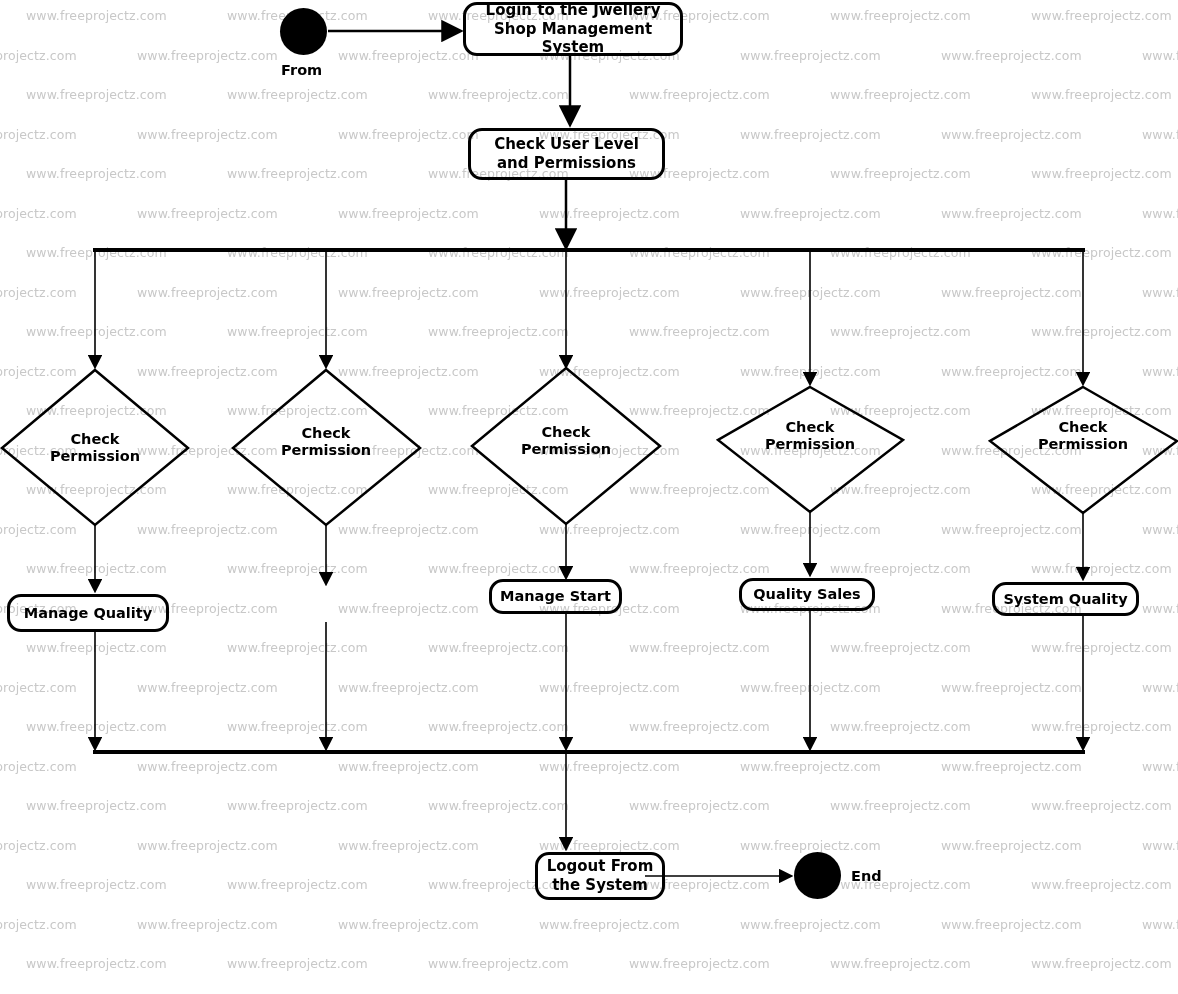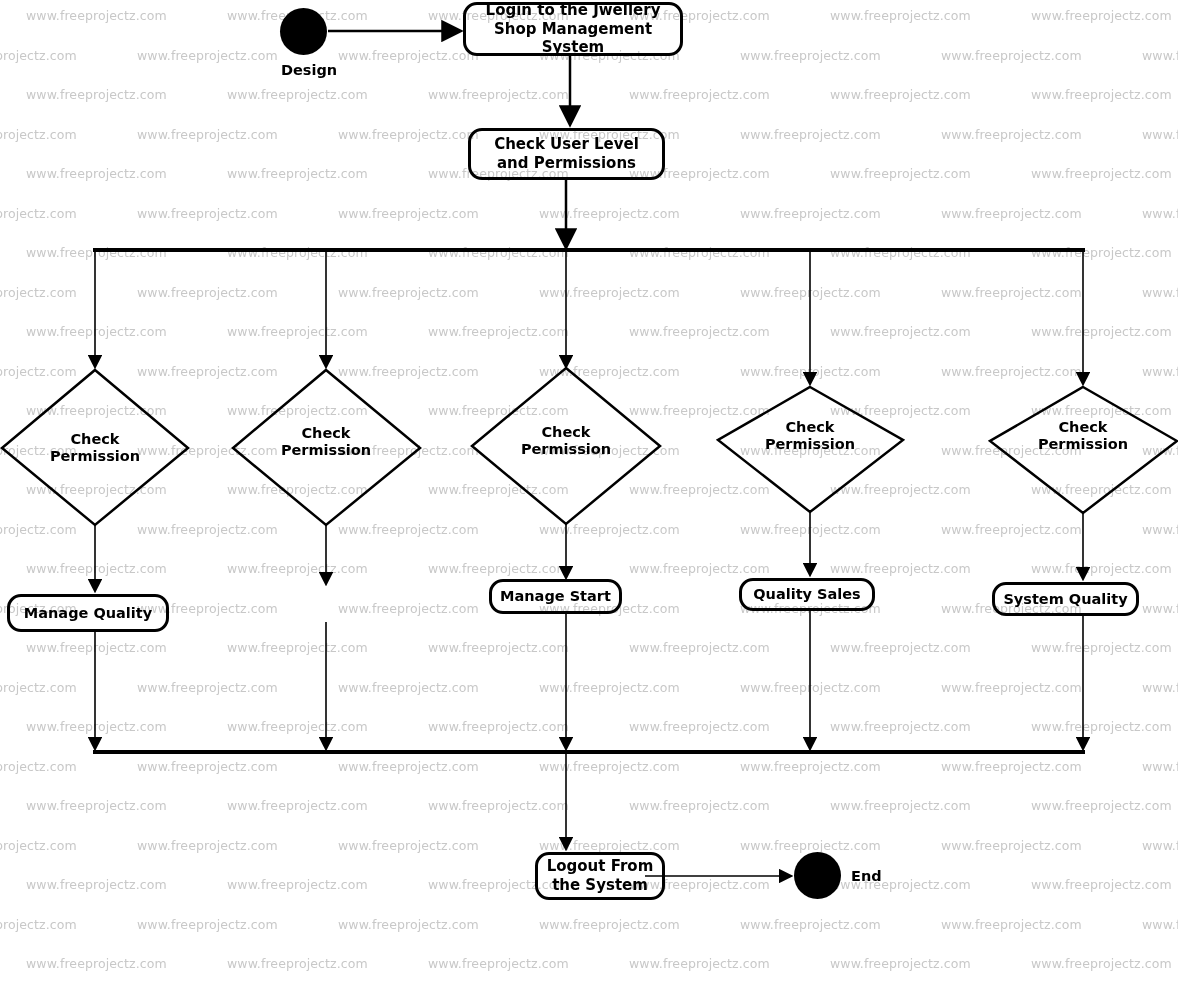--- a/index.html
+++ b/index.html
@@ -327,21 +327,21 @@
       <line x1="1083" y1="616" x2="1083" y2="749" stroke="#000" stroke-width="1.6" marker-end="url(#arrow)"></line>
 
       <line x1="93" y1="752" x2="1085" y2="752" stroke="#000" stroke-width="4"></line>
 
       <line x1="566" y1="752" x2="566" y2="849" stroke="#000" stroke-width="1.6" marker-end="url(#arrow)"></line>
 
       <line x1="645" y1="876" x2="791" y2="876" stroke="#000" stroke-width="1.6" marker-end="url(#arrow)"></line>
     </svg>
 
     <div class="solid-circle" style="left:280px; top:8px; width:47px; height:47px;"></div>
-    <div class="endpoint-label" style="left:281px; top:62px;">Design</div>
+    <div class="endpoint-label" style="left:281px; top:62px;">From</div>
 
     <div class="activity" style="left:463px; top:2px; width:220px; height:54px;">Login to the Jwellery Shop Management System</div>
 
     <div class="activity" style="left:468px; top:128px; width:197px; height:52px;">Check User Level and Permissions</div>
 
     <div class="diamond-label" style="left:35px; top:431px; width:120px;">
       <span>Check</span><br>
       <span>Permission</span>
     </div>
     <div class="diamond-label" style="left:266px; top:425px; width:120px;">

